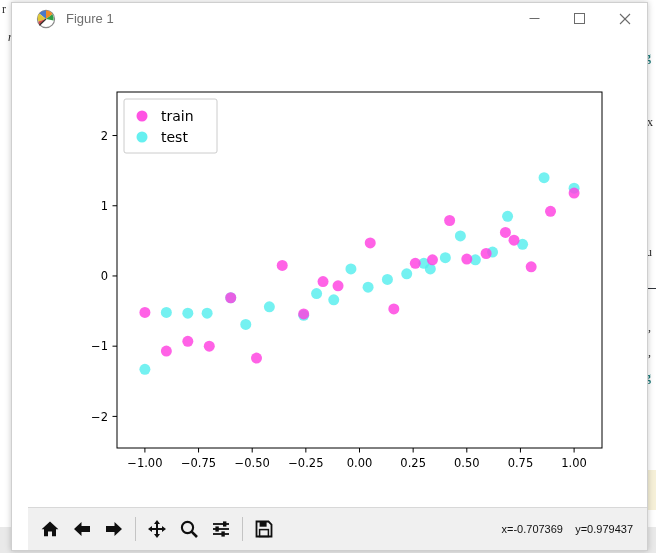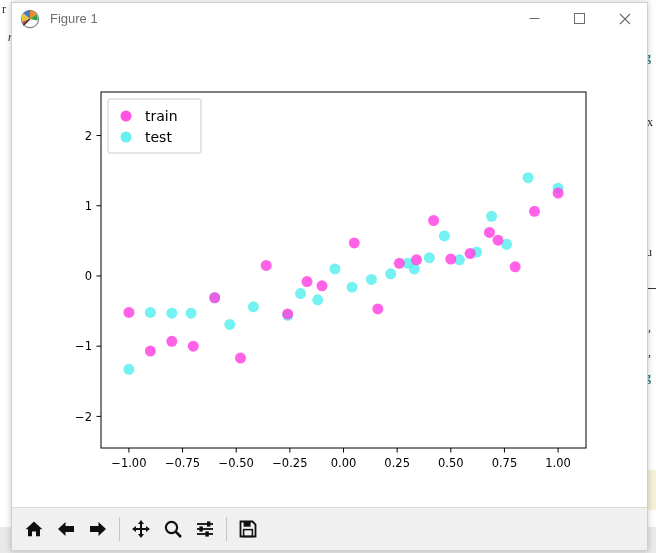--- a/index.html
+++ b/index.html
@@ -42,20 +42,21 @@
   .window {
     position: absolute;
     left: 11px; top: 2px;
     width: 637px; height: 549px;
     background: #ffffff;
     border: 1px solid #cfcfcf;
     box-shadow: 0 0 6px rgba(0,0,0,0.22);
     box-sizing: border-box;
     display: flex;
     flex-direction: column;
+    padding-left: 16px;
   }
   .titlebar {
     height: 31px;
     flex: 0 0 31px;
     background: #ffffff;
     display: flex;
     align-items: center;
     position: relative;
   }
   .app-icon {
@@ -324,16 +325,17 @@
         </svg>
       </div>
       <div class="tb-sep"></div>
       <div class="tb-btn">
         <svg width="20" height="20" viewBox="0 0 20 20">
           <path d="M2.5 2.5 L14.5 2.5 L17.5 5.5 L17.5 17.5 L2.5 17.5 Z" fill="none" stroke="#0f0f0f" stroke-width="1.8"></path>
           <rect x="5.6" y="2.5" width="7" height="5.2" fill="#0f0f0f"></rect>
           <rect x="5.6" y="10.6" width="8.8" height="6.9" fill="none" stroke="#0f0f0f" stroke-width="1.5"></rect>
         </svg>
       </div>
+      <div class="coord-readout">x=-0.707369    y=0.979437</div>
     </div>
   </div>
 
 </div>
 
 </body></html>

